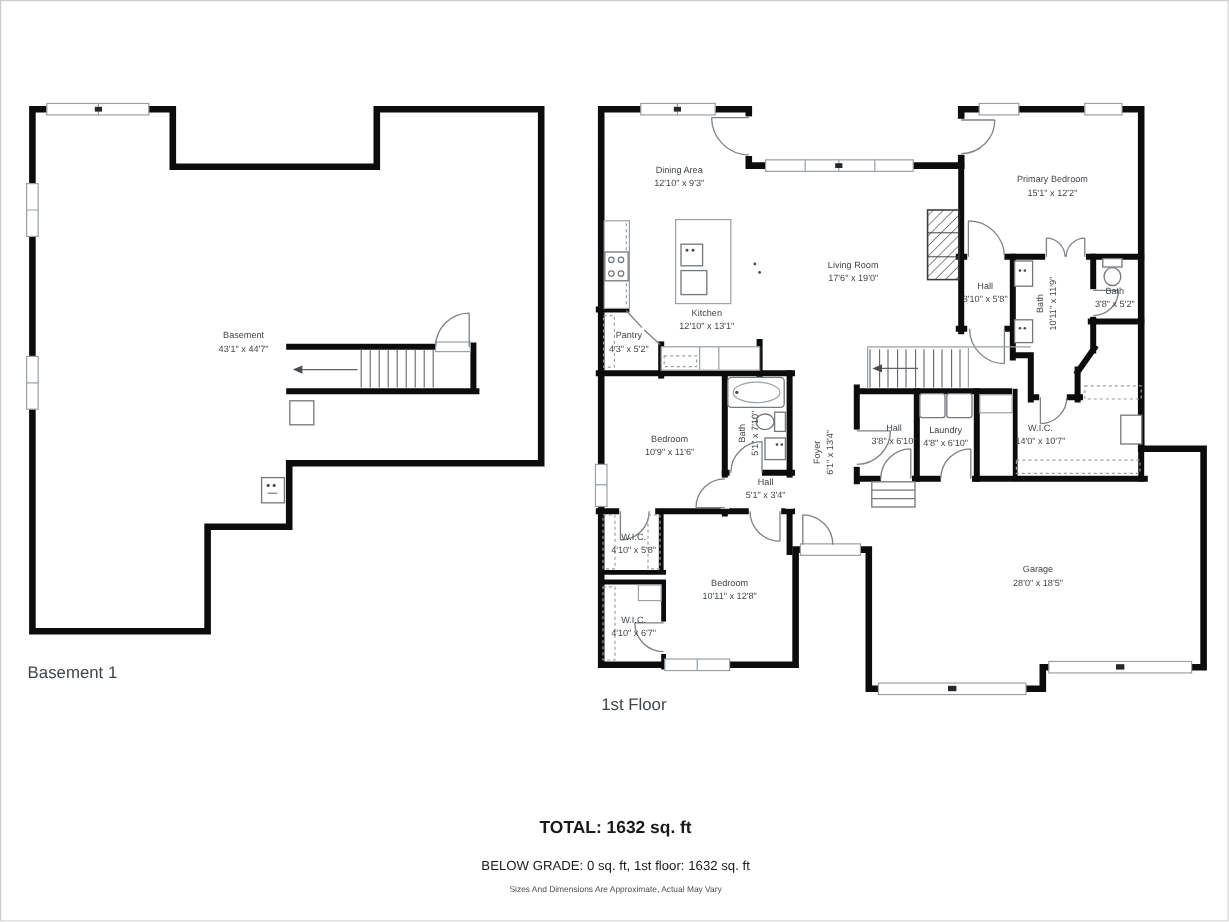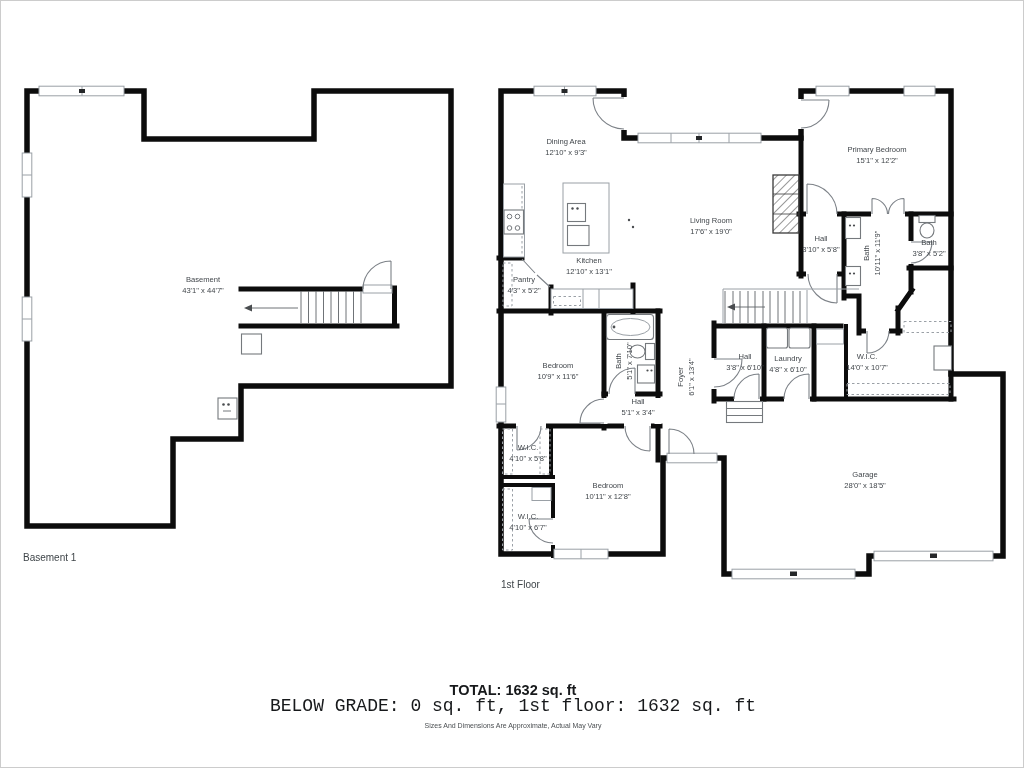--- a/index.html
+++ b/index.html
@@ -17,24 +17,24 @@
   .winln  { stroke:#9aa0a6; stroke-width:1; fill:none; }
   .door   { stroke:#7d8288; stroke-width:1.1; fill:none; }
   .fix    { stroke:#75797d; stroke-width:1.1; fill:#ffffff; }
   .fixln  { stroke:#75797d; stroke-width:1; fill:none; }
   .thin   { stroke:#9aa0a6; stroke-width:1; fill:none; }
   .tread  { stroke:#5f6368; stroke-width:0.9; fill:none; }
   .dash   { stroke:#9aa0a6; stroke-width:1; fill:none; stroke-dasharray:2.5,2.5; }
   .tick   { fill:#26282a; }
   .dot    { fill:#4a4d50; }
   .room-name, .room-dims { font-family:"Liberation Sans",sans-serif; font-size:7.6px; fill:#41464b; text-anchor:middle; }
-  .caption { position:absolute; font-size:10px; color:#3f4549; }
+  .caption { position:absolute; font-size:14px; color:#3f4549; }
   .footer { position:absolute; left:0; top:681px; width:1024px; text-align:center; color:#17191b; }
-  .footer .total { font-size:14.5px; font-weight:bold; margin-bottom:0; }
-  .footer .line  { font-size:18px; line-height:16.5px;font-family:Liberation Mono, monospace; }
+  .footer .total { font-size:14.5px; font-weight:bold; margin-bottom:16px; }
+  .footer .line  { font-size:11px; line-height:16.5px; }
   .footer .disclaimer { font-size:7px; color:#4b4f52; margin-top:7px; }
 </style>
 </head>
 <body>
 
 <div class="canvas">
   <svg width="1024" height="768" viewBox="0 0 1024 768">
     <defs>
       <pattern id="hatch" width="6" height="6" patternUnits="userSpaceOnUse" patternTransform="rotate(45)">
         <line x1="0" y1="0" x2="0" y2="6" stroke="#3a3a3a" stroke-width="1"></line>

